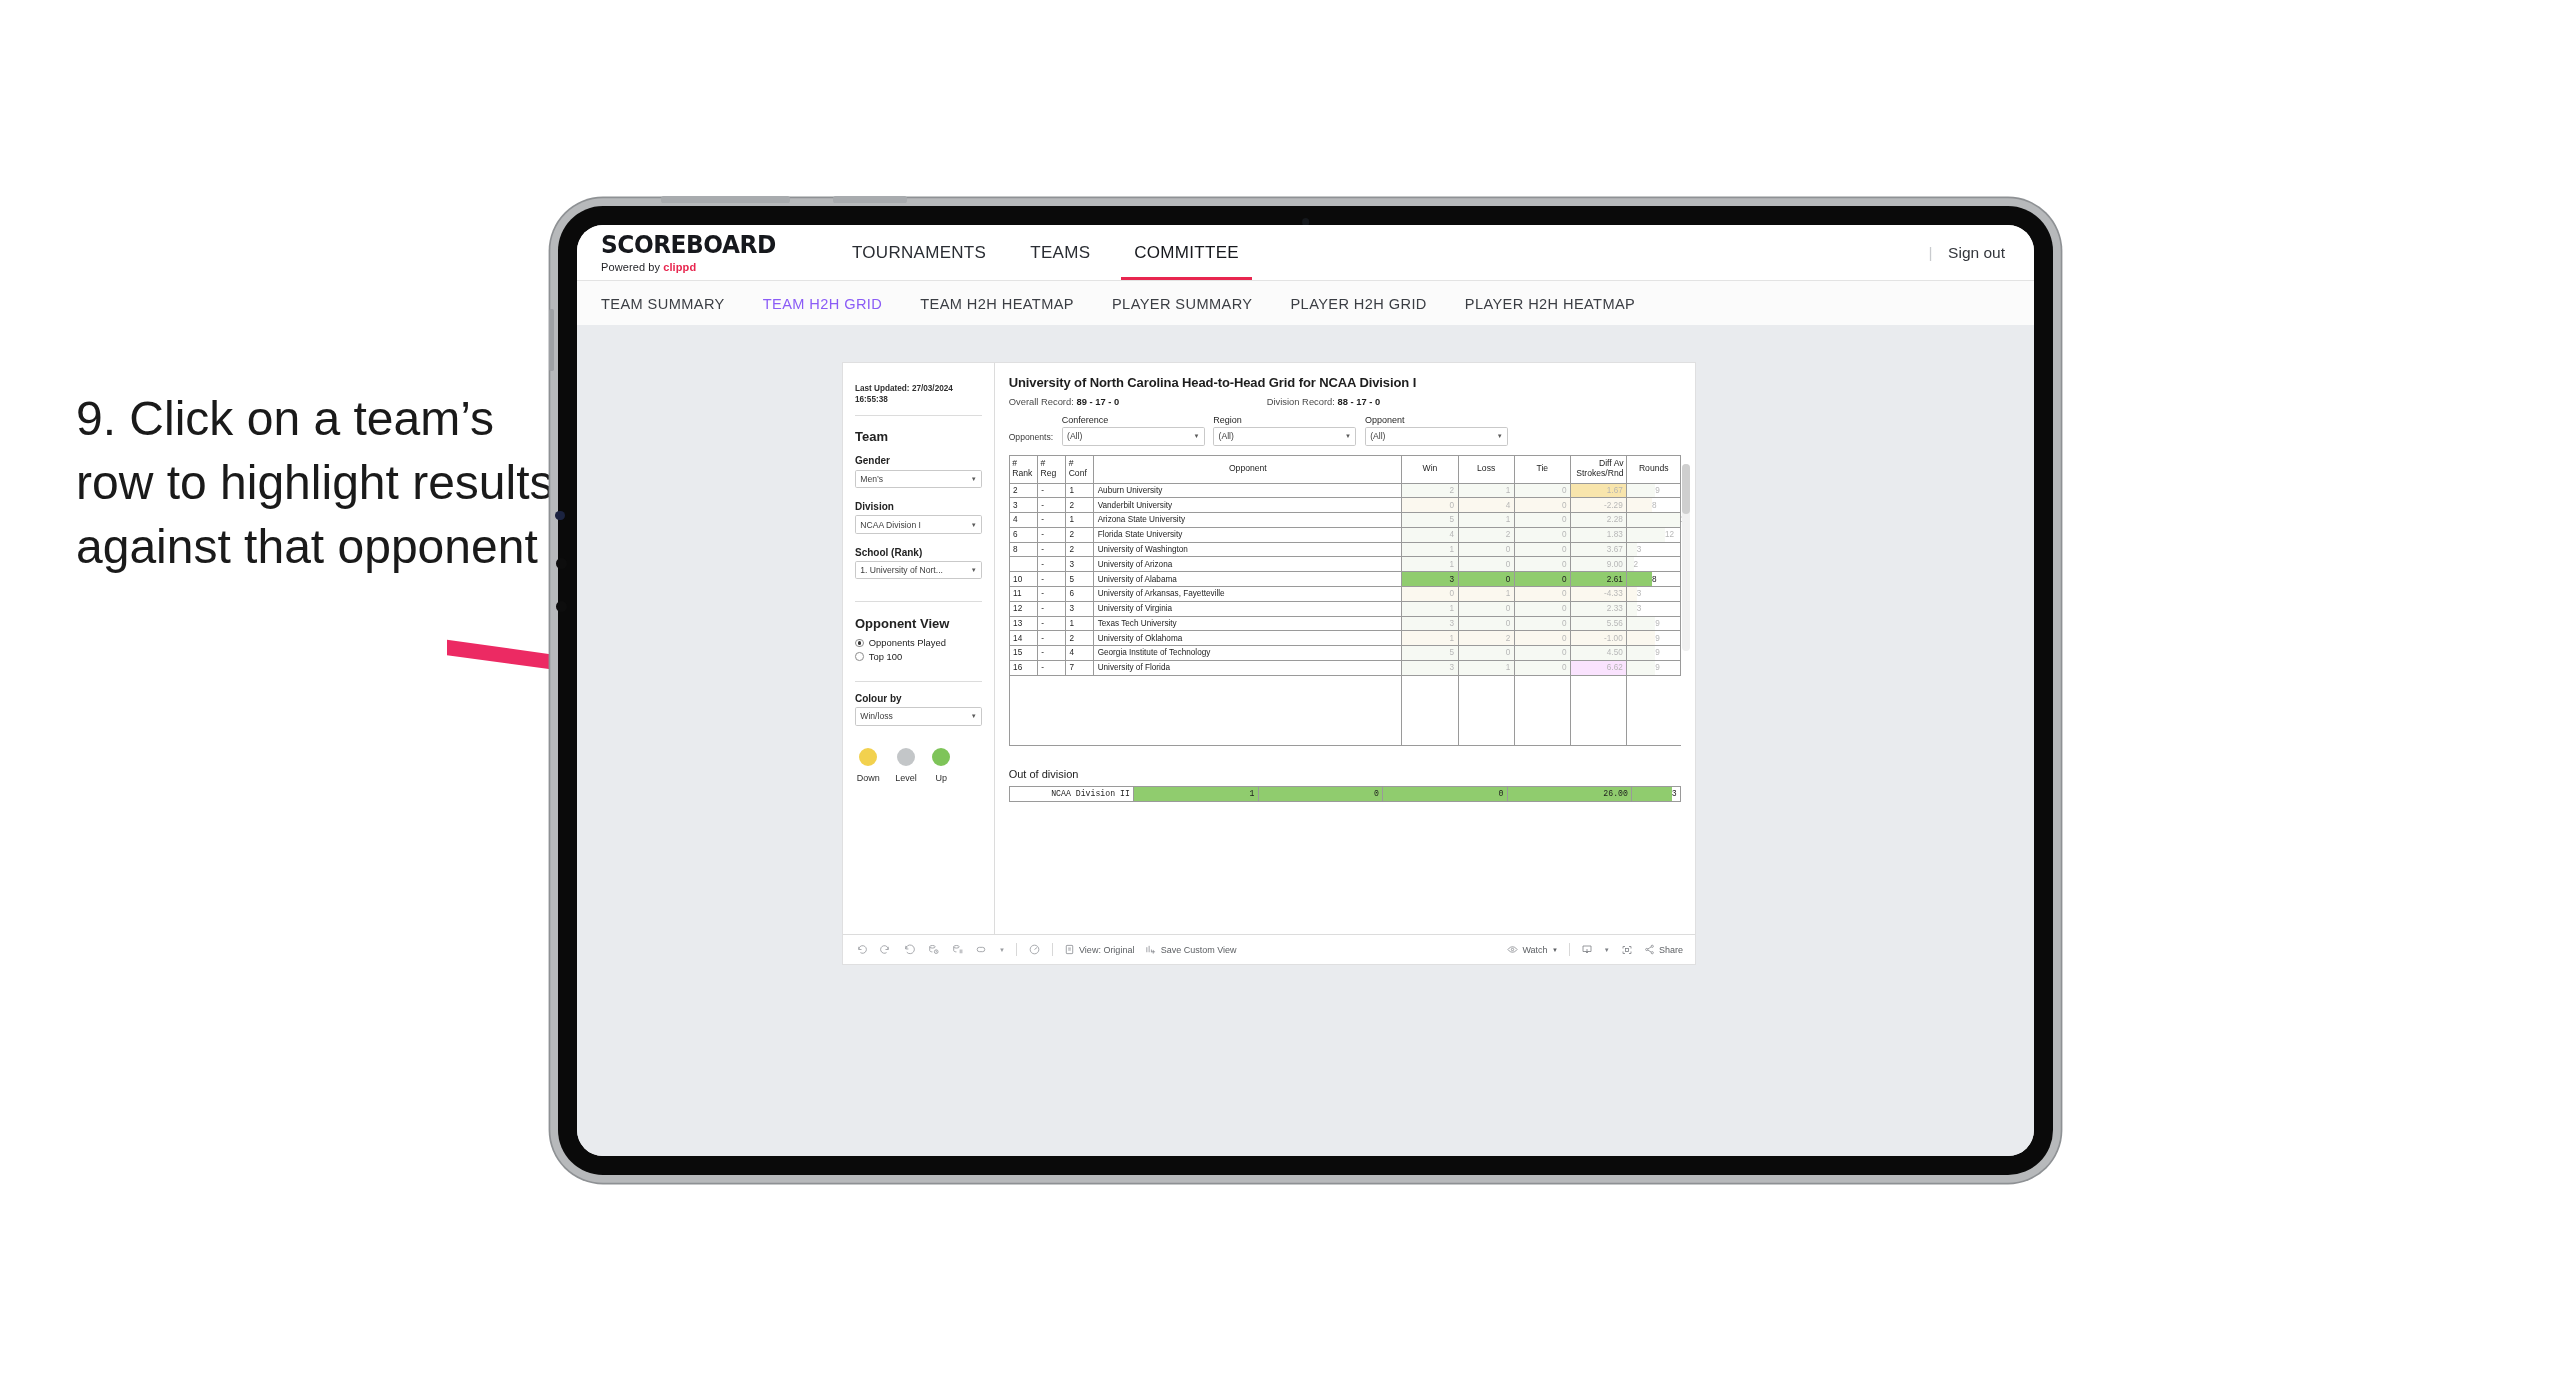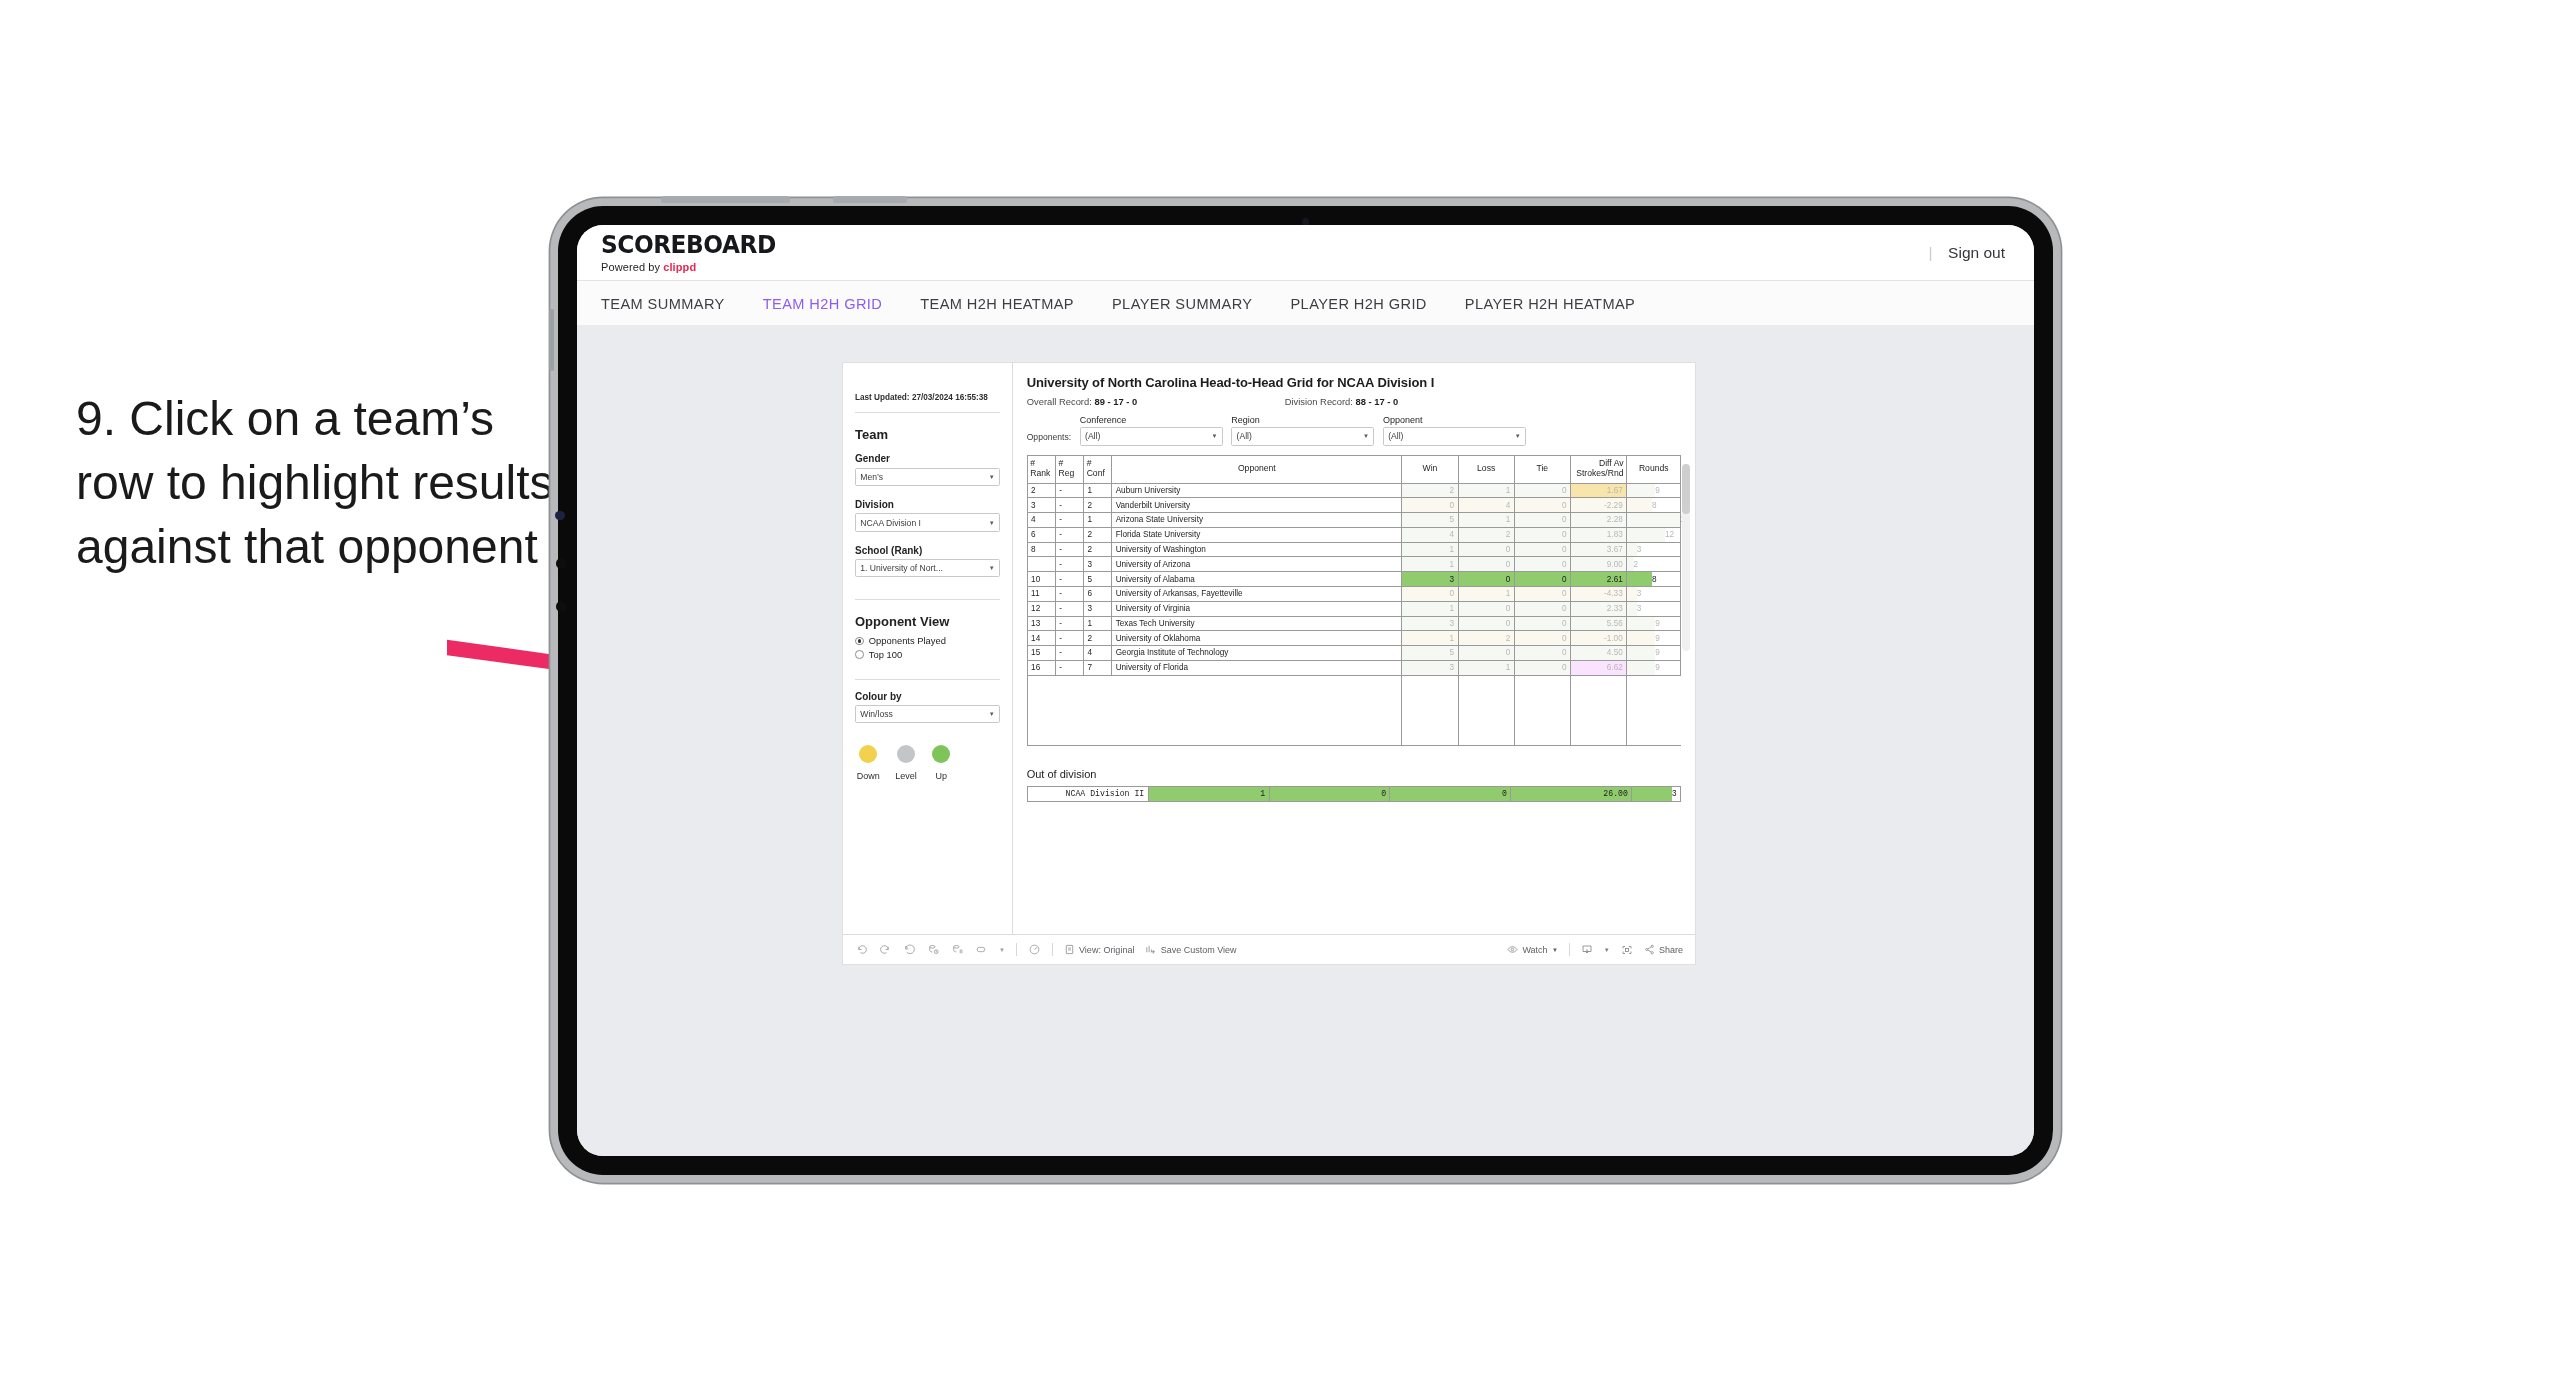--- a/index.html
+++ b/index.html
@@ -56,21 +56,21 @@
   
   .canvas{position:absolute;left:0;right:0;top:100px;bottom:0;background:#e9ebee;}
   .viz{
     position:absolute;left:266px;top:38px;width:852px;height:601px;
     background:#ffffff;display:flex;flex-direction:column;
     box-shadow:0 0 0 0.9px #dedede;
   }
   .viz-body{flex:1;display:flex;min-height:0;}
 
   
-  .side{width:170px;border-right:0.9px solid #dcdcdc;padding:29px 12px 0 12px;box-sizing:border-box;}
+  .side{width:152px;border-right:0.9px solid #dcdcdc;padding:20px 12px 0 12px;box-sizing:border-box;}
   .upd{font-size:8.2px;color:#5a5a5a;line-height:1.35;}
   .upd b{color:#2f2f2f;font-weight:700;}
   .hr{height:0.9px;background:#dcdcdc;margin:9.4px 0 11px;}
   .side h3{font-size:13px;margin:14px 0 11px;color:#222;font-weight:600;}
   .fld{margin-bottom:13px;}
   .fld label{display:block;font-size:10px;color:#222;font-weight:600;margin-bottom:3.4px;}
   .sel{height:16.3px;border:0.9px solid #c9c9c9;background:#fff;border-radius:1.7px;
        display:flex;align-items:center;padding:0 4.3px;font-size:8.6px;color:#3c3c3c;}
   .sel .cap{flex:1;overflow:hidden;white-space:nowrap;text-overflow:ellipsis;}
   .sel .car{font-size:6px;color:#5a5a5a;margin-left:3.4px;}
@@ -144,20 +144,25 @@
   <div class="dot-mic" style="top:352px;"></div>
   <div class="dot-mic" style="top:395px;"></div>
 
   <div class="screen">
 
     <div class="topbar">
       <div class="brand">
         <div class="brand-title">SCOREBOARD</div>
         <div class="brand-sub"><span>Powered by </span><b>clippd</b></div>
       </div>
+      <nav class="topnav">
+        <a href="#">TOURNAMENTS</a>
+        <a href="#">TEAMS</a>
+        <a href="#" class="active">COMMITTEE</a>
+      </nav>
       <div class="signout">
         <span class="sep">|</span>
         <a href="#" style="color:#33363c;text-decoration:none;">Sign out</a>
       </div>
     </div>
 
     <div class="subnav">
       <a href="#">TEAM SUMMARY</a>
       <a href="#" class="active">TEAM H2H GRID</a>
       <a href="#">TEAM H2H HEATMAP</a>

